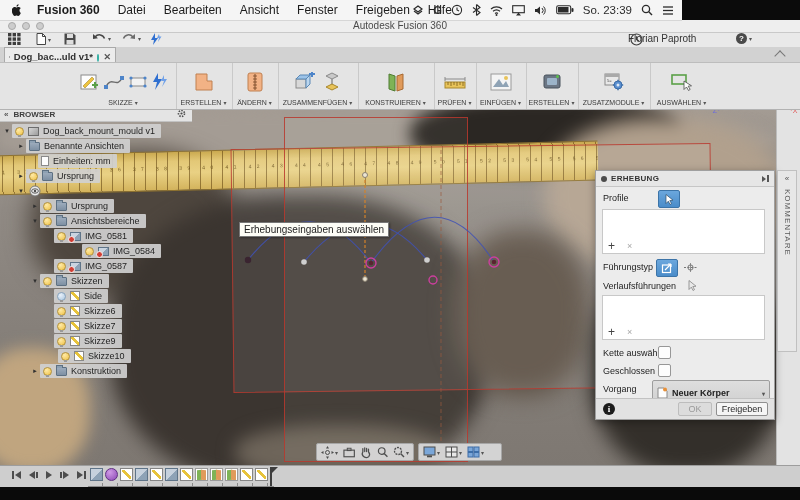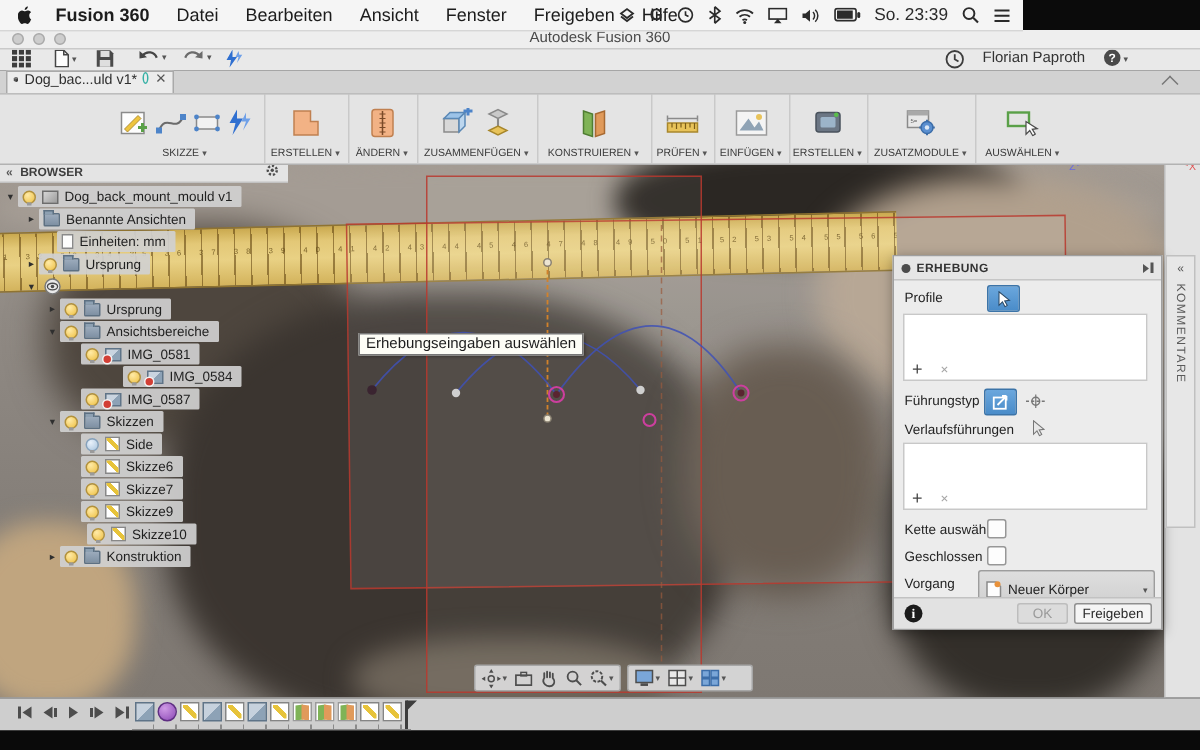--- a/index.html
+++ b/index.html
@@ -26,21 +26,21 @@
   .qat{left:0;top:32px;width:800px;height:15px;background:#e9e9e9;z-index:58;}
   .qat .qi{position:absolute;top:1px;display:flex;align-items:center;gap:2px;color:#3c3c3c;}
   .caret{font-size:6px;color:#555;}
   .user{font-size:10px;color:#333;}
   .helpdot{width:11px;height:11px;border-radius:50%;background:#4a4a4a;color:#fff;font-size:8px;font-weight:bold;
            display:flex;align-items:center;justify-content:center;}
 
   
   .tabrow{left:0;top:47px;width:800px;height:15px;background:#d2d2d2;border-bottom:1px solid #bdbdbd;z-index:58;}
   .doctab{position:absolute;left:4px;top:0px;height:15px;width:112px;background:#ececec;border:1px solid #a9a9a9;border-bottom:none;
-          box-sizing:border-box;display:flex;align-items:flex-start;gap:4px;padding:0 4px;}
+          box-sizing:border-box;display:flex;align-items:flex-end;gap:4px;padding:0 4px;font-weight:bold;}
   .doctab .dlabel{font-size:9.5px;color:#2f2f2f;white-space:nowrap;}
   .syncring{width:6px;height:6px;border:1.5px solid #35b0a5;border-radius:50%;}
   .tabclose{font-size:9px;color:#555;line-height:9px;}
   .chevup{position:absolute;right:16px;top:5px;width:7px;height:7px;border-left:1.5px solid #777;border-top:1.5px solid #777;
           transform:rotate(45deg);}
 
   
   .ribbon{left:0;top:62px;width:800px;height:48px;background:#e4e4e4;border-bottom:1px solid #b2b2b2;z-index:57;box-sizing:border-box;}
   .flicken{position:absolute;left:6px;top:5px;width:58px;height:37px;background:#9b9b9b;border:1px solid #888;border-radius:2px;
            color:#fff;font-size:8px;font-weight:bold;display:flex;align-items:center;justify-content:center;gap:3px;letter-spacing:.2px;}
@@ -106,21 +106,21 @@
   .dhead .mvicon{margin-left:auto;display:flex;align-items:center;gap:1px;}
   .drow{position:absolute;left:7px;font-size:9px;color:#242424;}
   .dbox{position:absolute;left:6px;width:163px;background:#fff;border:1px solid #c8c8c8;box-sizing:border-box;}
   .dbox .plus{position:absolute;left:5px;bottom:1px;font-size:12px;color:#444;line-height:12px;}
   .dbox .cross{position:absolute;left:24px;bottom:2px;font-size:9px;color:#a5a5a5;line-height:10px;}
   .bluebtn{position:absolute;width:20px;height:16px;background:linear-gradient(#6ba7dd,#4a8cc9);border:1px solid #3c74a8;
            border-radius:2px;display:flex;align-items:center;justify-content:center;}
   .ghostbtn{position:absolute;width:20px;height:16px;display:flex;align-items:center;justify-content:center;}
   .checkbox{position:absolute;width:11px;height:11px;background:#fdfdfd;border:1px solid #979797;border-radius:2px;}
   .dropdown{position:absolute;left:56px;width:118px;height:17px;background:linear-gradient(#dedede,#cfcfcf);
-            border:1px solid #9d9d9d;border-radius:2px;display:flex;align-items:center;gap:4px;padding:12px 4px;box-sizing:border-box;}
+            border:1px solid #9d9d9d;border-radius:2px;display:flex;align-items:center;gap:4px;padding:12px 4px;box-sizing:border-box;font-weight:bold;}
   .dropdown .dval{font-size:9px;color:#222;flex:1;white-space:nowrap;}
   .dfoot{position:absolute;left:0;right:0;bottom:0;height:20px;background:#e2e2e2;border-top:1px solid #c2c2c2;}
   .infoi{position:absolute;left:7px;top:4px;width:12px;height:12px;border-radius:50%;background:#1b1b1b;color:#fff;
          font-size:9px;font-weight:bold;text-align:center;line-height:12px;font-family:"Liberation Serif",serif;}
   .btn{position:absolute;top:3px;height:14px;font-size:9px;box-sizing:border-box;border-radius:2px;text-align:center;line-height:13px;}
   .btn.ok{left:82px;width:34px;background:#dcdcdc;border:1px solid #bdbdbd;color:#9a9a9a;}
   .btn.cancel{left:120px;width:52px;background:#f5f5f5;border:1px solid #8f8f8f;color:#2a2a2a;}
 
   
   .comments{left:777px;top:170px;width:20px;height:182px;background:#e7e7e7;border:1px solid #c0c0c0;box-sizing:border-box;
@@ -316,21 +316,21 @@
           <path d="M5,0 L1,7 L4,7 L3,12 L8,5 L5,5 Z" fill="#2f6fd0"></path>
           <path d="M9,1 L7,5 L9,5 L8,9 L11.5,3.5 L9.5,3.5 Z" fill="#6fa0e8"></path>
         </svg>
     </span>
     <span class="qi" style="left:630px;">
       <svg width="13" height="13" viewBox="0 0 13 13">
           <circle cx="6.5" cy="6.5" r="5.5" fill="none" stroke="#3d3d3d" stroke-width="1.2"></circle>
           <path d="M6.5,3.2 L6.5,6.5 L9,8" fill="none" stroke="#3d3d3d" stroke-width="1.2"></path>
         </svg>
     </span>
-    <span class="qi" style="left:655px;flex-direction:column;">
+    <span class="qi" style="left:628px;flex-direction:column;">
       <span class="user">Florian Paproth</span>
       <span class="caret">▾</span>
     </span>
     <span class="qi" style="left:736px;">
       <span class="helpdot">?</span>
       <span class="caret">▾</span>
     </span>
   </div>
 
   <div class="abs tabrow">

